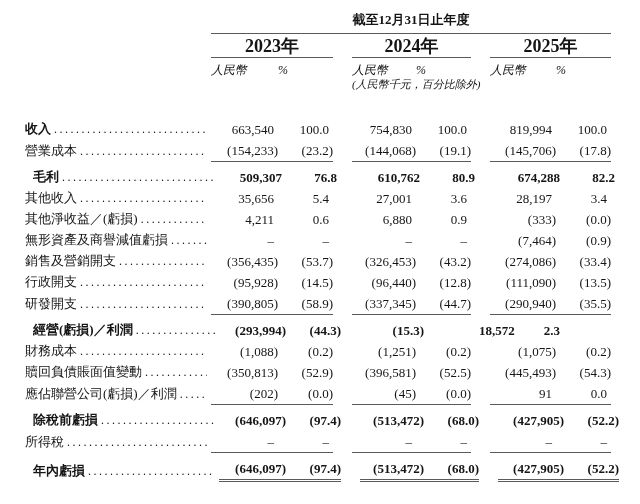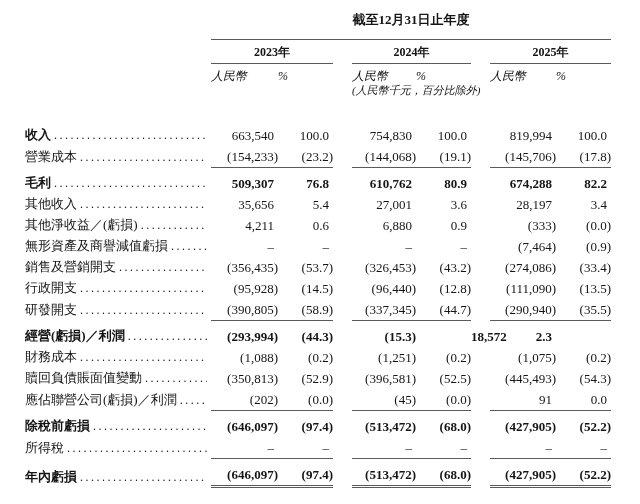--- a/index.html
+++ b/index.html
@@ -16,41 +16,41 @@
   }
   .sheet{padding:12px 0 0 25px;width:612px;}
   .grid{
     display:grid;
     grid-template-columns:186px 67px 55px 19px 64px 55px 19px 66px 55px;
     align-items:end;
   }
   
   .title{
     grid-column:2/10;text-align:center;font-weight:700;font-size:13px;
-    line-height:16px;padding-bottom:11px;border-bottom:1.2px solid var(--rule);
+    line-height:16px;padding-bottom:5px;border-bottom:1.2px solid var(--rule);
     white-space:nowrap;
   }
   .year{
-    text-align:center;font-weight:700;font-size:12px;line-height:14px;
+    text-align:center;font-weight:700;font-size:18px;line-height:14px;
     padding:5px 0 4px;border-bottom:1.2px solid var(--rule);
   }
   .y1{grid-column:2/4}.y2{grid-column:5/7}.y3{grid-column:8/10}
   .sub{
     text-align:left;font-style:italic;font-size:12px;line-height:14px;padding-top:5px;
   }
   .c2{grid-column:2}.c3{grid-column:3}.c5{grid-column:5}
   .c6{grid-column:6}.c8{grid-column:8}.c9{grid-column:9}
   .note{
     grid-column:5/7;text-align:center;font-style:italic;font-size:11px;
     line-height:13px;white-space:nowrap;padding-top:1px;
   }
   
   .tbody{margin-top:28px;}
   .row{height:21px;line-height:21px;font-size:13px;}
-  .row.sp{margin-top:6px;}
+  .row.sp{margin-top:6px;margin-left:8px;}
   .cell-label{
     grid-column:1;display:flex;overflow:hidden;align-items:baseline;
     white-space:nowrap;padding-right:4px;
   }
   .label-text{white-space:nowrap;}
   .row.lbold .label-text{font-weight:700;}
   .leader{
     flex:1;overflow:hidden;white-space:nowrap;letter-spacing:2.5px;
     padding-left:3px;font-size:12px;
   }

